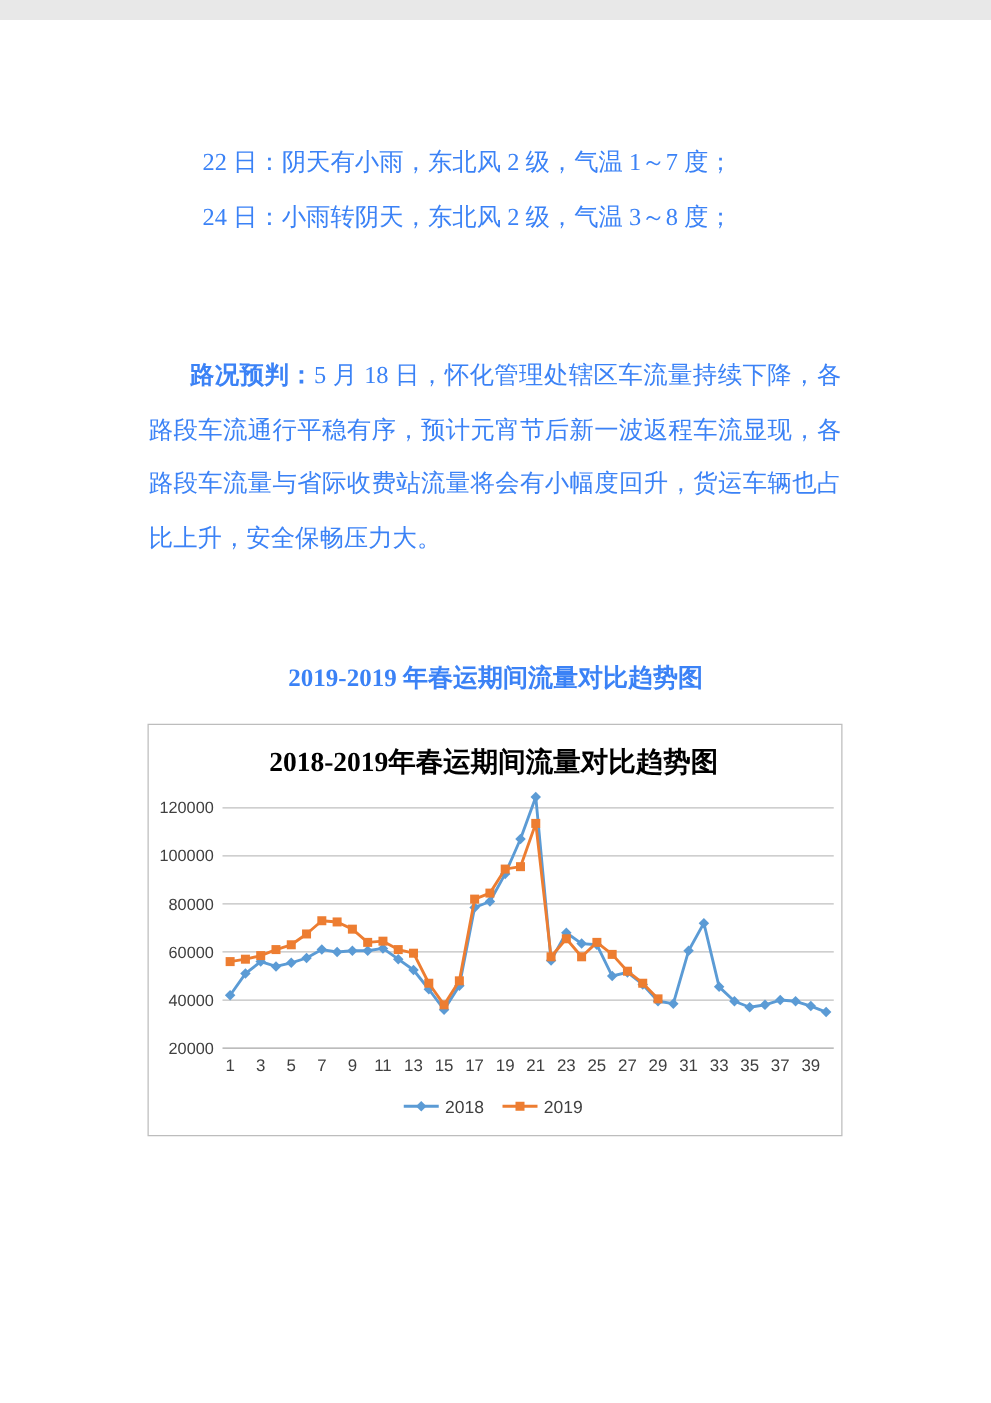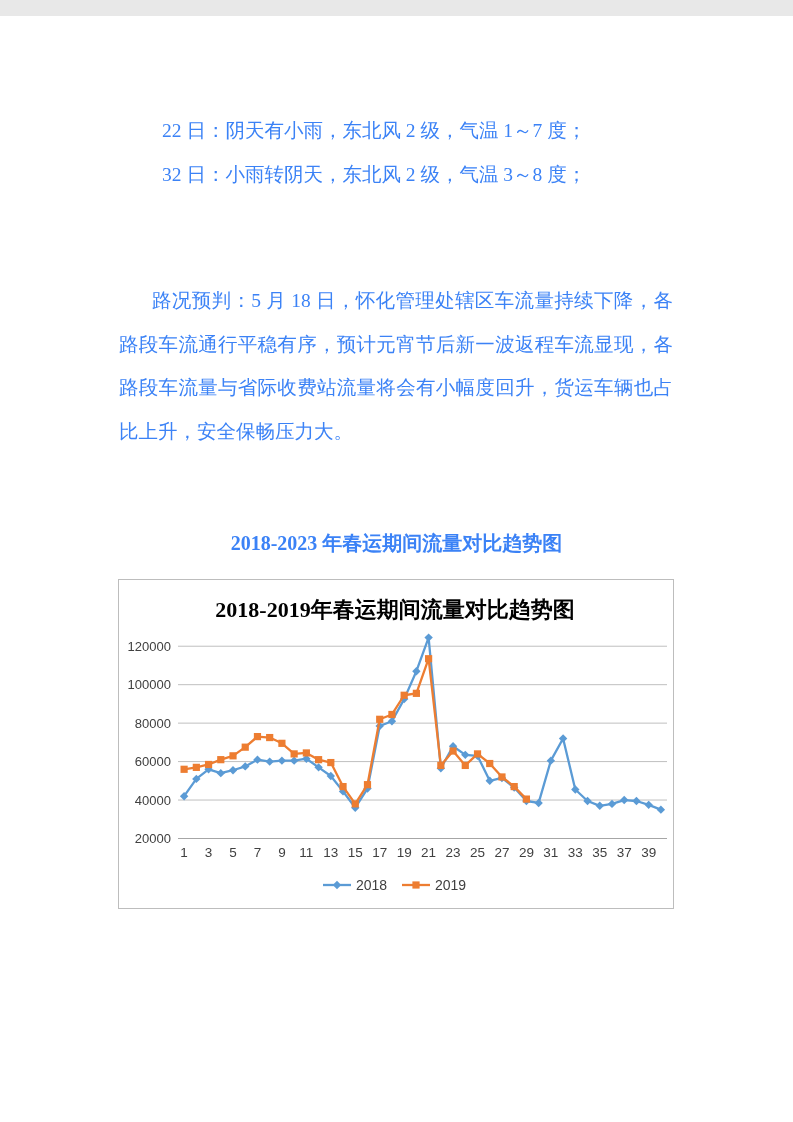--- a/index.html
+++ b/index.html
@@ -11,44 +11,44 @@
     font-family:"Liberation Serif","DejaVu Serif",serif;
     color:#3b82f6;
     overflow:hidden;
   }
   .weather{position:absolute;left:120px;top:93px;width:553px;}
   .wline{margin:0;line-height:44px;font-size:19.5px;text-indent:42px;white-space:nowrap;}
   .forecast{
     position:absolute;left:119px;top:263px;width:554px;margin:0;
     font-size:19.5px;line-height:43.5px;text-align:justify;text-indent:33px;
   }
-  .lead{font-weight:normal;}
+  .lead{font-weight:bold;}
   .caption{
     position:absolute;left:0;top:514px;width:100%;
     text-align:center;font-size:20px;font-weight:bold;line-height:26px;
   }
   .chartbox{
     position:absolute;left:118px;top:563px;width:554px;height:328px;
     border:1px solid #bdbdbd;background:#fff;
   }
   .chartbox svg{display:block;}
 </style>
 </head>
 <body>
 
 <div class="page">
 
   <div class="weather">
     <p class="wline">22 日：阴天有小雨，东北风 2 级，气温 1～7 度；</p>
-    <p class="wline">32 日：小雨转阴天，东北风 2 级，气温 3～8 度；</p>
+    <p class="wline">24 日：小雨转阴天，东北风 2 级，气温 3～8 度；</p>
   </div>
 
   <p class="forecast"><span class="lead">路况预判：</span><span>5 月 18 日，怀化管理处辖区车流量持续下降，各路段车流通行平稳有序，预计元宵节后新一波返程车流显现，各路段车流量与省际收费站流量将会有小幅度回升，货运车辆也占比上升，安全保畅压力大。</span></p>
 
-  <div class="caption">2018-2023 年春运期间流量对比趋势图</div>
+  <div class="caption">2019-2019 年春运期间流量对比趋势图</div>
 
   <div class="chartbox" id="chart-mount">
       <svg viewBox="0 0 552 326" width="552" height="326">
         <line x1="59" y1="258.5" x2="548" y2="258.5" stroke="#A6A6A6" stroke-width="1"></line>
         <text x="52" y="263" text-anchor="end" font-size="13" fill="#404040" font-family="&quot;Liberation Sans&quot;,sans-serif">20000</text>
         <line x1="59" y1="220.04545454545456" x2="548" y2="220.04545454545456" stroke="#BFBFBF" stroke-width="1"></line>
         <text x="52" y="224.54545454545456" text-anchor="end" font-size="13" fill="#404040" font-family="&quot;Liberation Sans&quot;,sans-serif">40000</text>
         <line x1="59" y1="181.5909090909091" x2="548" y2="181.5909090909091" stroke="#BFBFBF" stroke-width="1"></line>
         <text x="52" y="186.0909090909091" text-anchor="end" font-size="13" fill="#404040" font-family="&quot;Liberation Sans&quot;,sans-serif">60000</text>
         <line x1="59" y1="143.13636363636363" x2="548" y2="143.13636363636363" stroke="#BFBFBF" stroke-width="1"></line>

